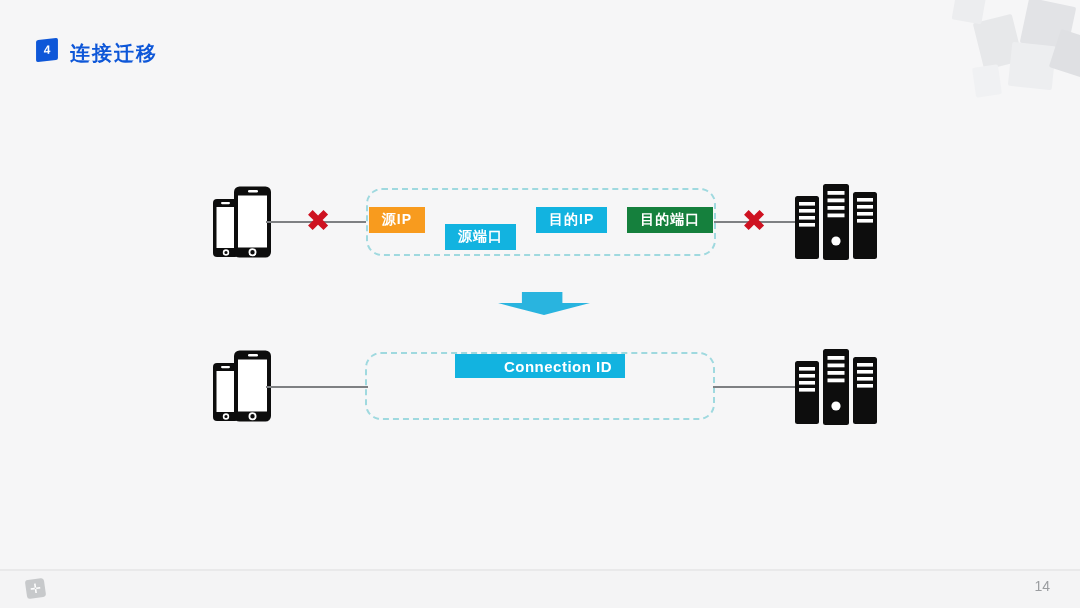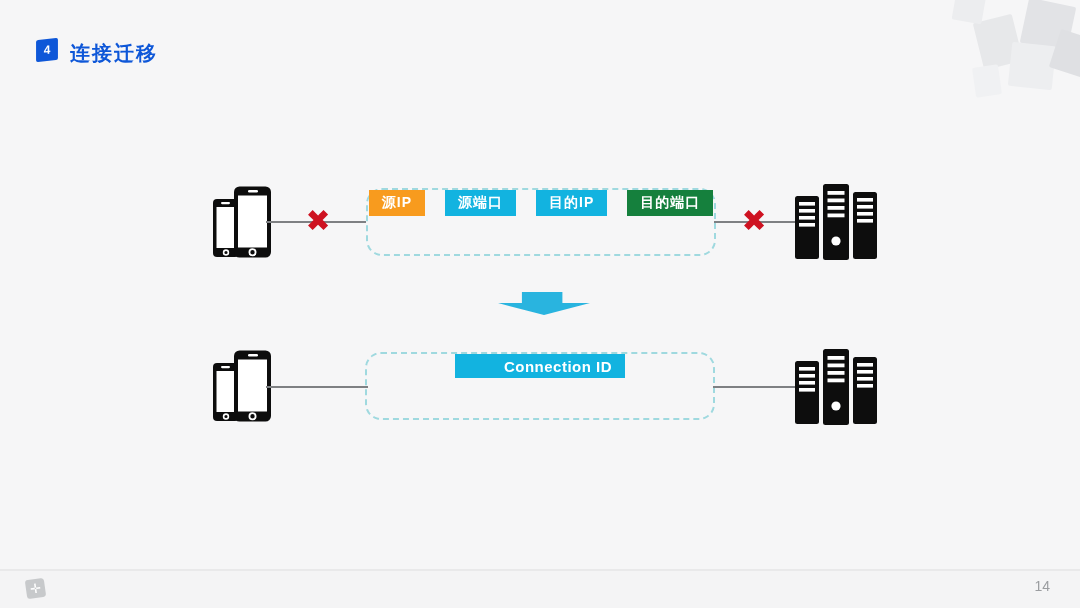--- a/index.html
+++ b/index.html
@@ -120,21 +120,21 @@
       <circle cx="40.5" cy="66.3" r="3.1" fill="none" stroke="#FFFFFF" stroke-width="1.8"></circle>
     </svg>
   </div>
 
   <div class="link-line" style="left:266px; top:221px; width:100px;"></div>
   <span class="cross" style="left: 318px; top: 222px; color: rgb(206, 18, 33);">✖</span>
 
   <div class="dashed-box" style="left:366px; top:188px; width:350px; height:68px;">
     <div class="chip-row">
       <span class="chip" style="background: rgb(248, 155, 30);">源IP</span>
-      <span class="chip" style="background: rgb(18, 179, 224);">源端口</span>
+      <span class="chip" style="background: rgb(18, 179, 224); margin-top: 34px;">源端口</span>
       <span class="chip" style="background: rgb(18, 179, 224);">目的IP</span>
       <span class="chip" style="background: #15803d;">目的端口</span>
     </div>
   </div>
 
   <div class="link-line" style="left:714px; top:221px; width:84px;"></div>
   <span class="cross" style="left: 754px; top: 222px; color: rgb(206, 18, 33);">✖</span>
 
   <div class="icon-box" style="left:795px; top:184px; width:86px; height:76px;">
     <svg viewBox="0 0 86 76" width="86" height="76">

